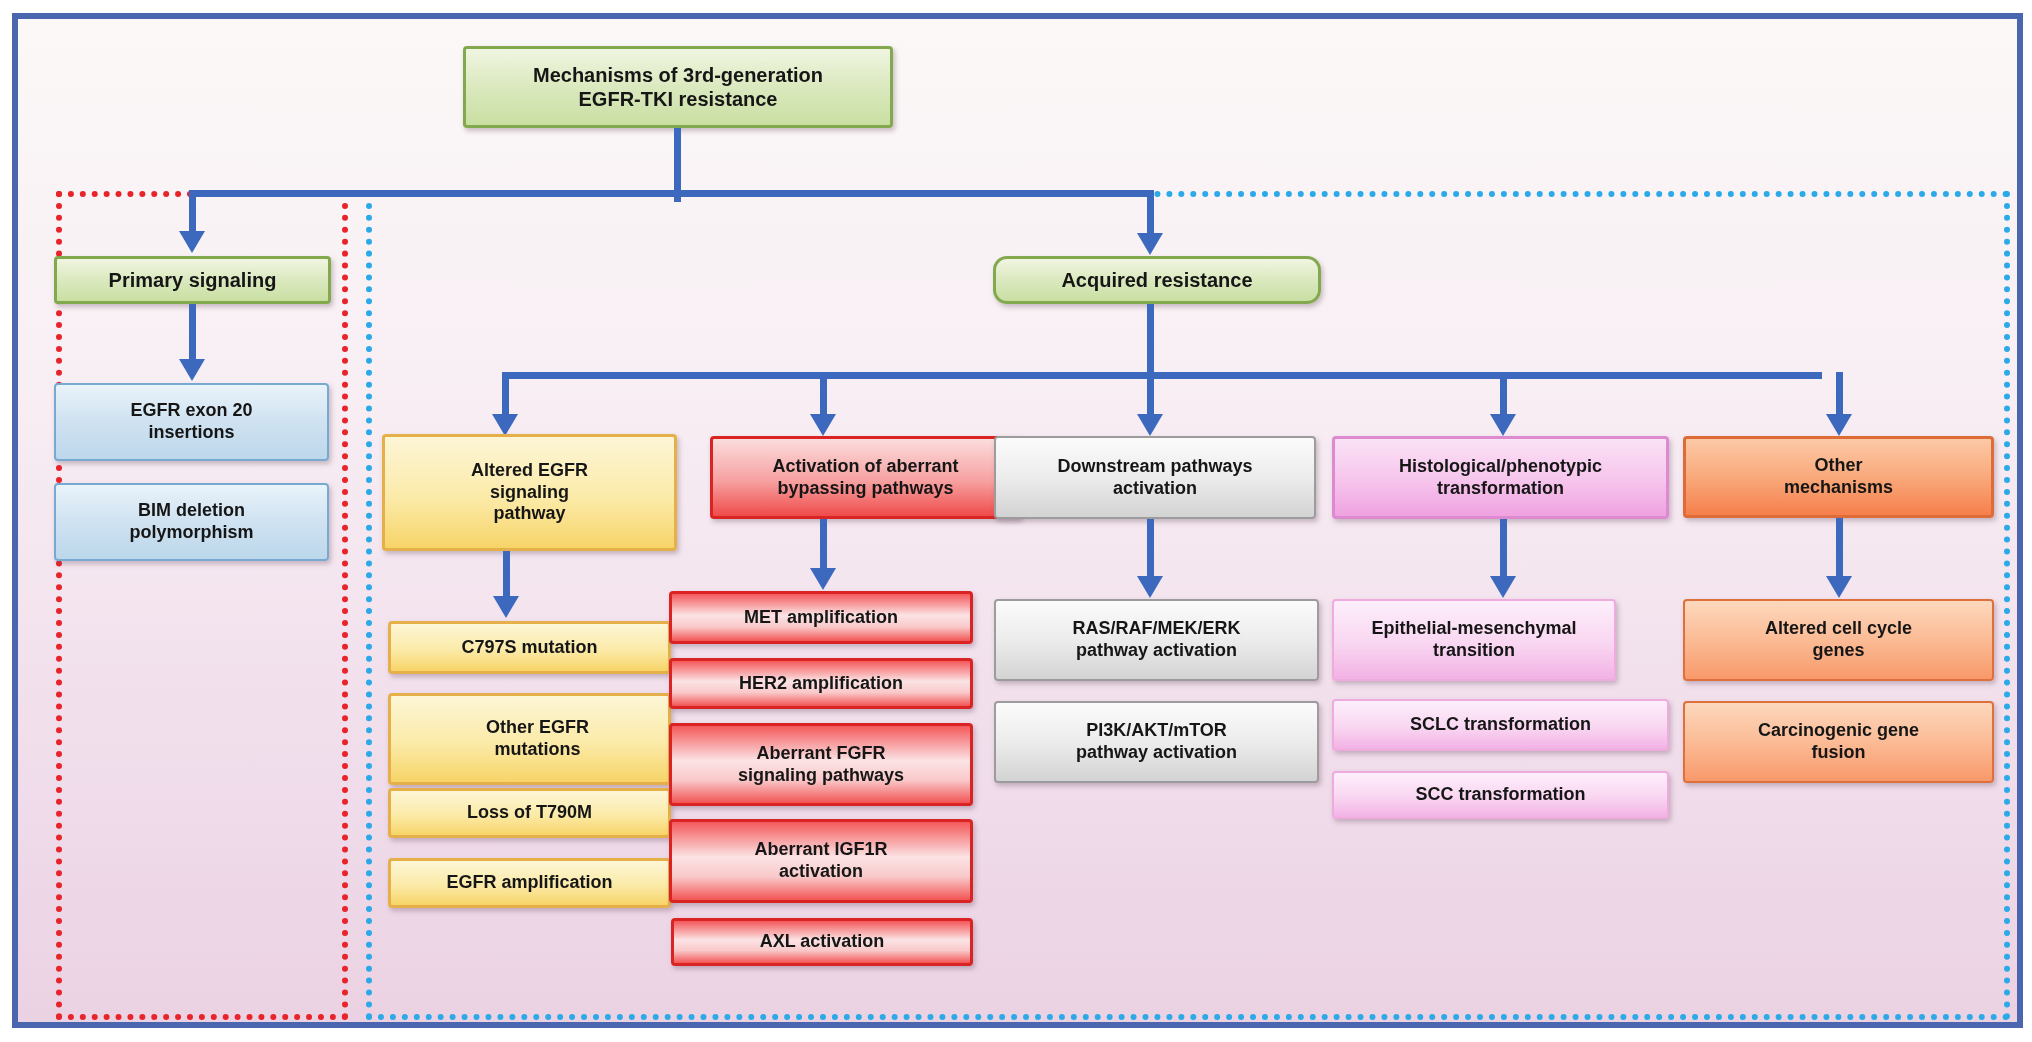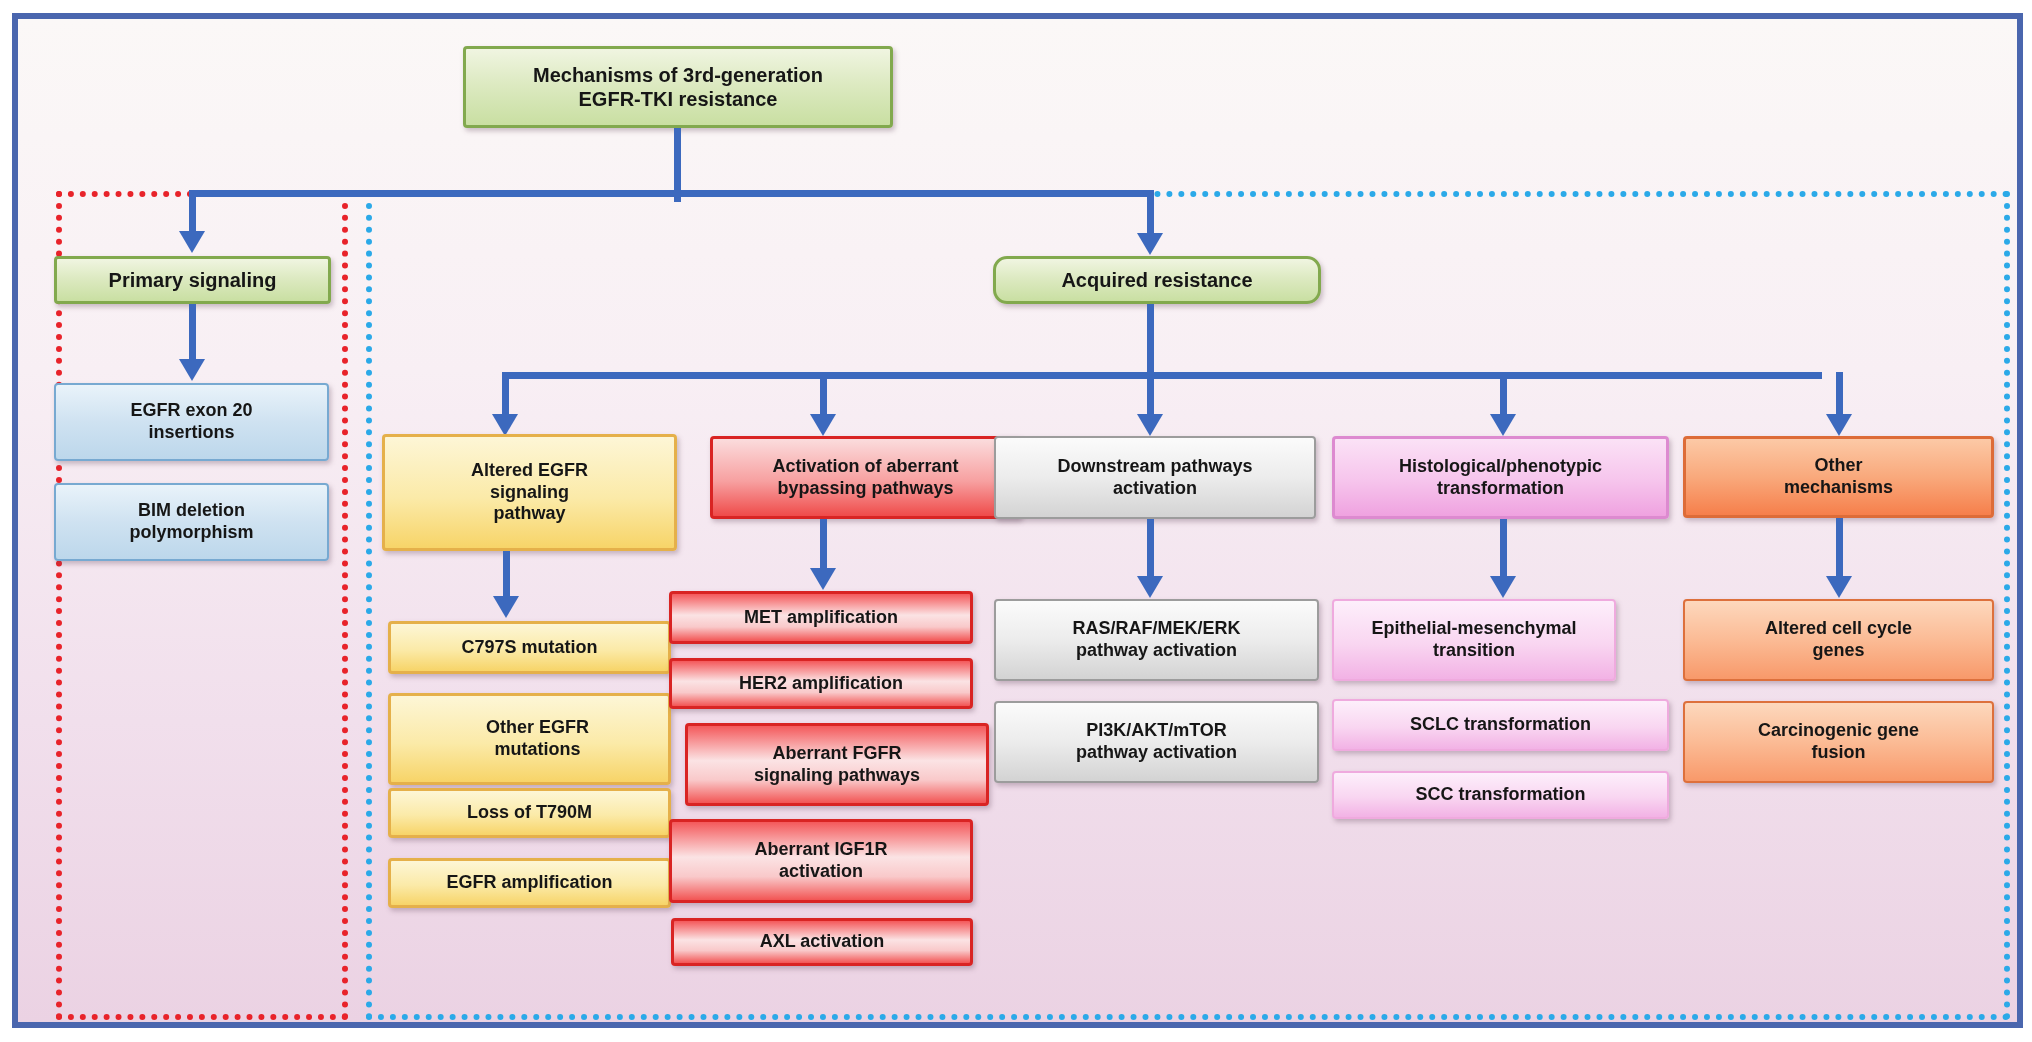--- a/index.html
+++ b/index.html
@@ -98,21 +98,21 @@
 mutations</div>
     <div class="box yellow" style="left:350px;top:769px;width:283px;height:50px;">Loss of T790M</div>
     <div class="box yellow" style="left:350px;top:839px;width:283px;height:50px;">EGFR amplification</div>
 
     <div class="box redhead" style="left:649px;top:417px;width:311px;height:83px;margin-left:43px;">Activation of aberrant
 bypassing pathways</div>
     <div class="shaft vshaft" style="left:802px;top:500px;height:49px;"></div>
     <div class="ahead" style="left:792px;top:549px;"></div>
     <div class="box redchild" style="left:651px;top:572px;width:304px;height:53px;">MET amplification</div>
     <div class="box redchild" style="left:651px;top:639px;width:304px;height:51px;">HER2 amplification</div>
-    <div class="box redchild" style="left:651px;top:704px;width:304px;height:83px;margin-left:16px;">Aberrant FGFR
+    <div class="box redchild" style="left:651px;top:704px;width:304px;height:83px;">Aberrant FGFR
 signaling pathways</div>
     <div class="box redchild" style="left:651px;top:800px;width:304px;height:84px;">Aberrant IGF1R
 activation</div>
     <div class="box redchild" style="left:653px;top:899px;width:302px;height:48px;">AXL activation</div>
 
     <div class="box gray" style="left:976px;top:417px;width:322px;height:83px;">Downstream pathways
 activation</div>
     <div class="shaft vshaft" style="left:1129px;top:500px;height:57px;"></div>
     <div class="ahead" style="left:1119px;top:557px;"></div>
     <div class="box gray" style="left:976px;top:580px;width:325px;height:82px;">RAS/RAF/MEK/ERK

